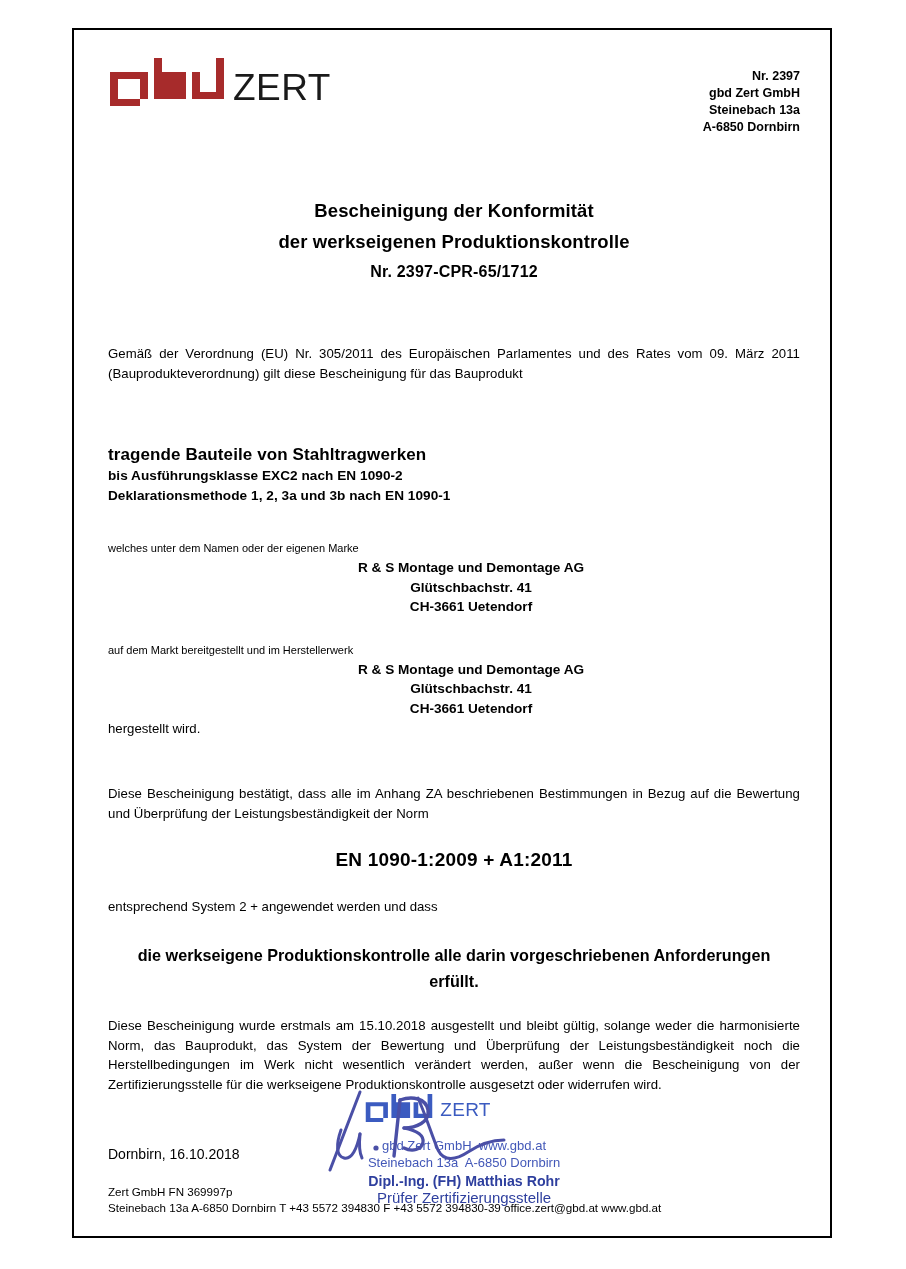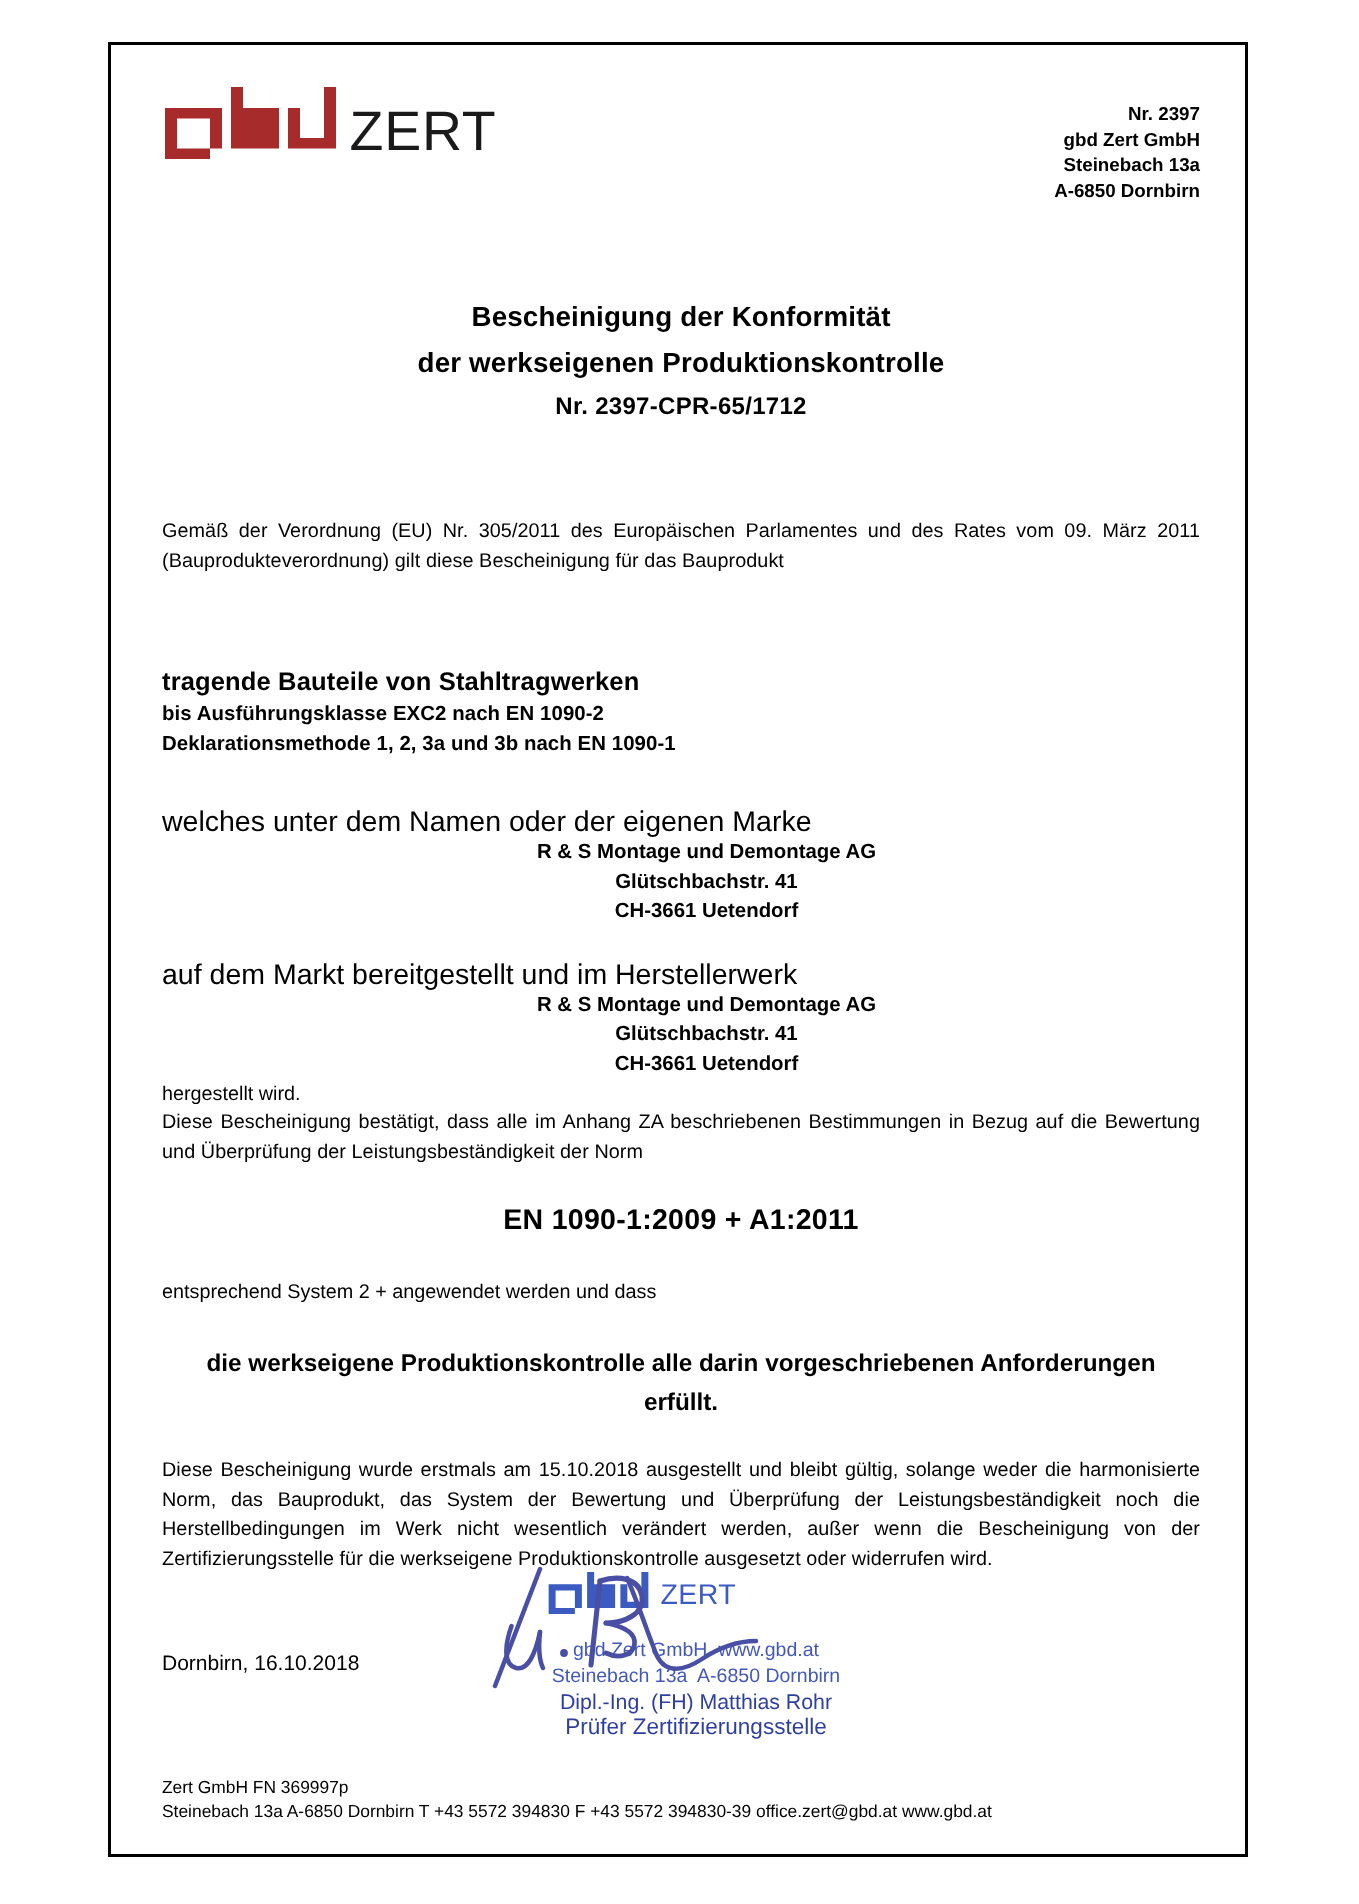--- a/index.html
+++ b/index.html
@@ -107,39 +107,39 @@
   .p-sub {
     font-size: 13.6px;
     font-weight: bold;
     line-height: 19.5px;
     letter-spacing: 0.05px;
   }
 
   
   .mf-block { margin-top: 34px; }
   .mf-lead {
-    font-size: 19px;
+    font-size: 11px;
     line-height: 19px;
   }
   .mf-lines {
     text-align: center;
     font-size: 13.6px;
     font-weight: bold;
     line-height: 19.5px;
     margin-left: 34px;
   }
   .mf-block2 { margin-top: 24px; }
   .mf-tail {
     font-size: 13.2px;
     line-height: 19px;
     margin-top: 1px;
   }
 
   
-  .att-block { }
+  .att-block { margin-top: 46px; }
   .norm {
     text-align: center;
     font-size: 19px;
     font-weight: bold;
     letter-spacing: 0.2px;
     margin-top: 26px;
   }
   .sys {
     font-size: 13.2px;
     line-height: 19px;
@@ -192,21 +192,21 @@
   .stamp-l1, .stamp-l2 {
     font-size: 13px;
     line-height: 16.5px;
     color: #4358b8;
     margin-top: 0;
     white-space: pre;
   }
   .stamp-l1 { margin-top: 16px; }
   .stamp-name {
     font-size: 14.2px;
-    font-weight: normal;
+    font-weight: bold;
     color: #2e3f9e;
     line-height: 18px;
     margin-top: 1px;
   }
   .stamp-role {
     font-size: 15px;
     font-weight: normal;
     color: #2e3f9e;
     line-height: 15px;
   }

